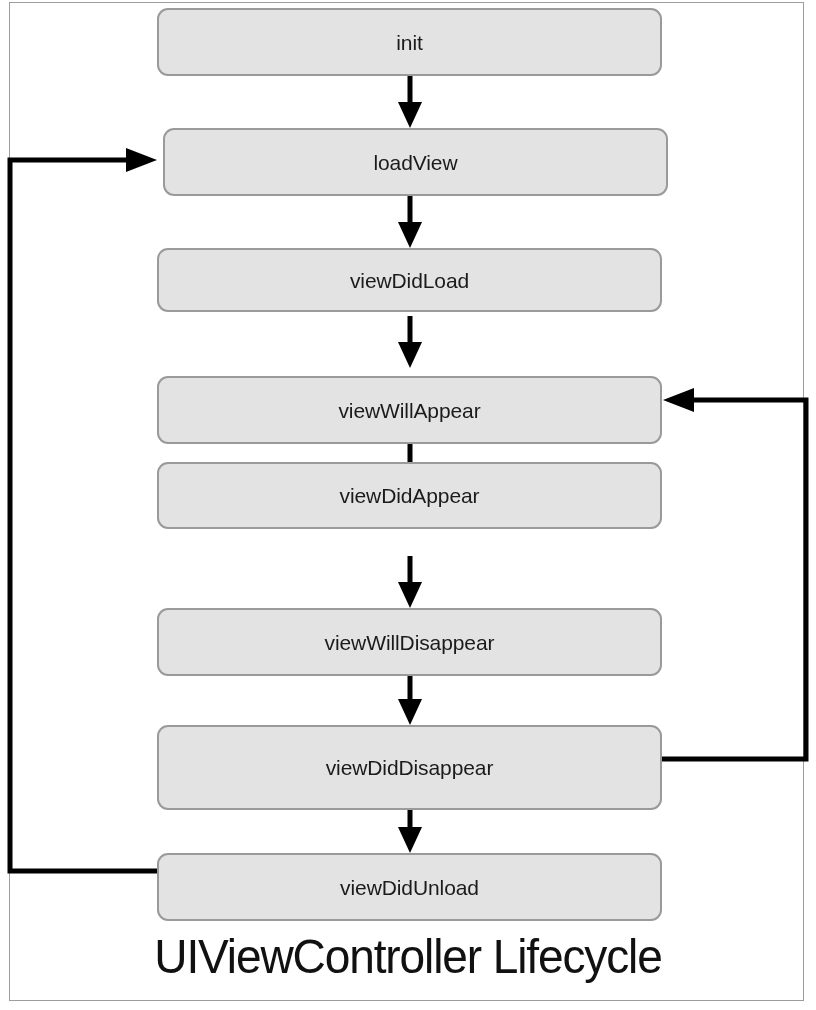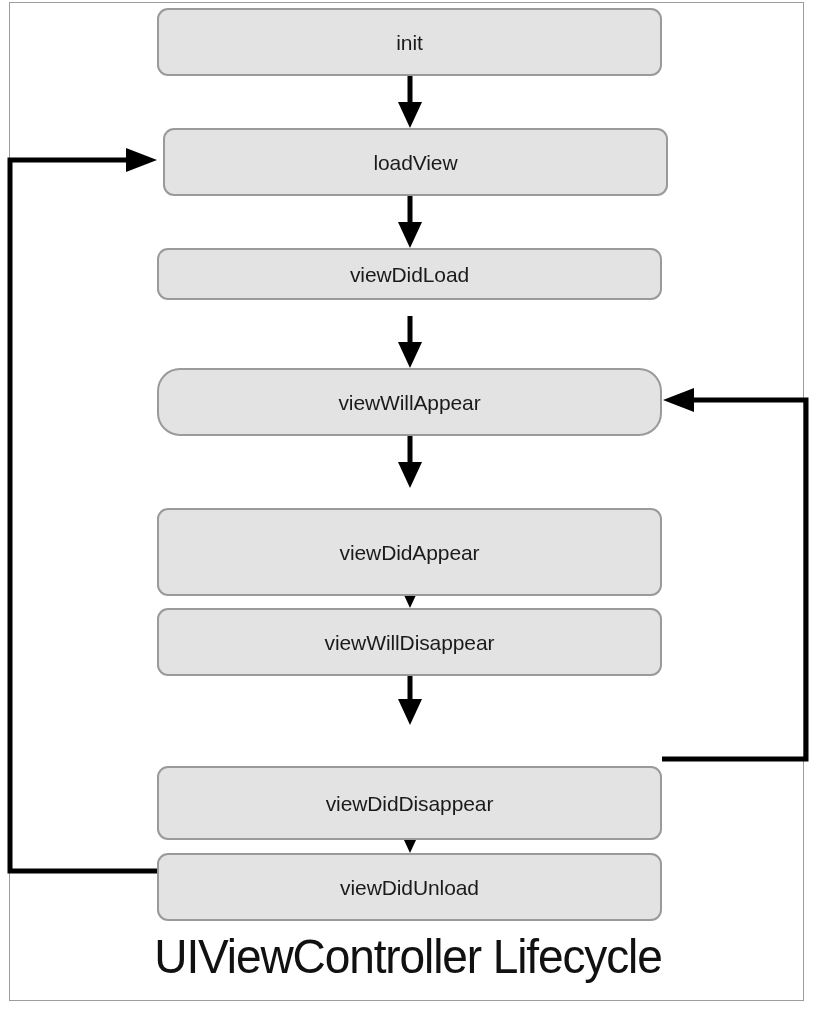--- a/index.html
+++ b/index.html
@@ -131,37 +131,37 @@
   </svg>
 
   <div class="node" style="left:157px; top:8px; width:505px; height:68px;">
     <span class="node-label">init</span>
   </div>
 
   <div class="node" style="left:163px; top:128px; width:505px; height:68px;">
     <span class="node-label">loadView</span>
   </div>
 
-  <div class="node" style="left:157px; top:248px; width:505px; height:52px;">
+  <div class="node" style="left:157px; top:248px; width:505px; height:64px;">
     <span class="node-label">viewDidLoad</span>
   </div>
 
-  <div class="node" style="left:157px; top:368px; width:505px; height:68px;border-radius:23px;">
+  <div class="node" style="left:157px; top:376px; width:505px; height:68px;">
     <span class="node-label">viewWillAppear</span>
   </div>
 
-  <div class="node" style="left:157px; top:508px; width:505px; height:88px;text-align:right;">
+  <div class="node" style="left:157px; top:462px; width:505px; height:67px;text-align:right;">
     <span class="node-label">viewDidAppear</span>
   </div>
 
   <div class="node" style="left:157px; top:608px; width:505px; height:68px;text-align:right;">
     <span class="node-label">viewWillDisappear</span>
   </div>
 
-  <div class="node" style="left:157px; top:725px; width:505px; height:74px;margin-top:41px;">
+  <div class="node" style="left:157px; top:725px; width:505px; height:85px;">
     <span class="node-label">viewDidDisappear</span>
   </div>
 
   <div class="node" style="left:157px; top:853px; width:505px; height:68px;align-items:center;">
     <span class="node-label">viewDidUnload</span>
   </div>
 
   <div id="title">UIViewController Lifecycle</div>
 
 </div>

